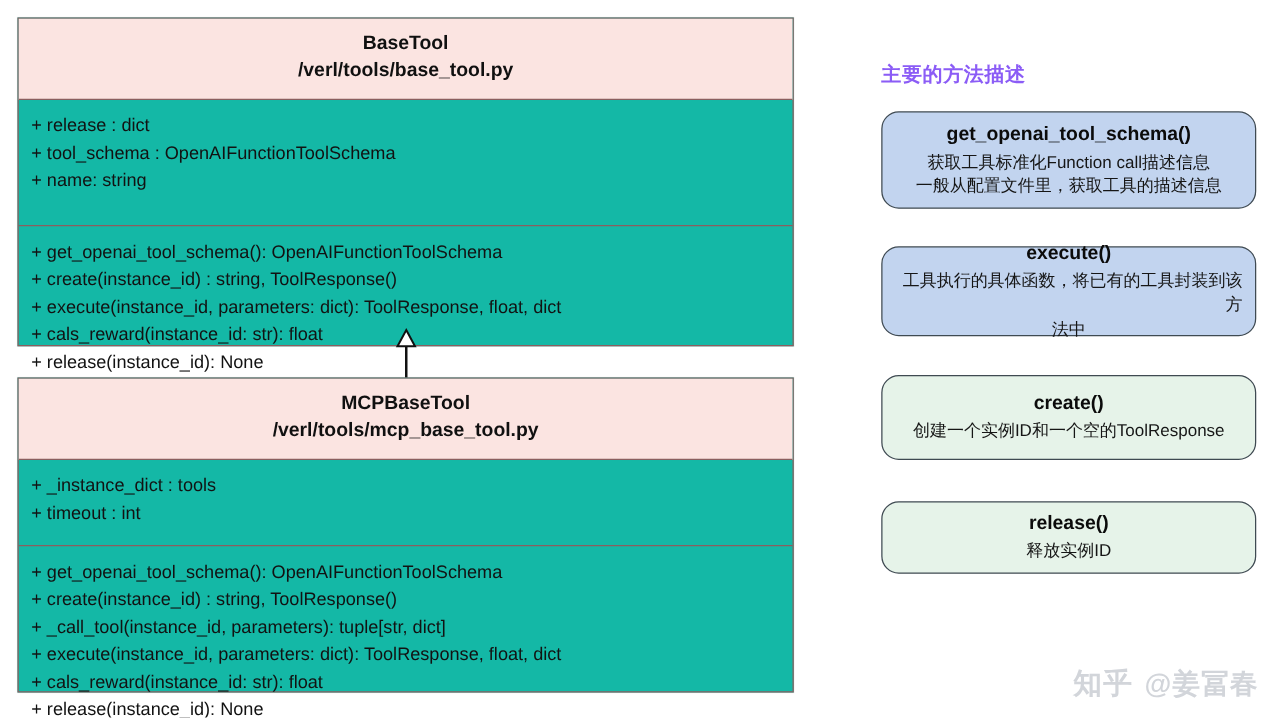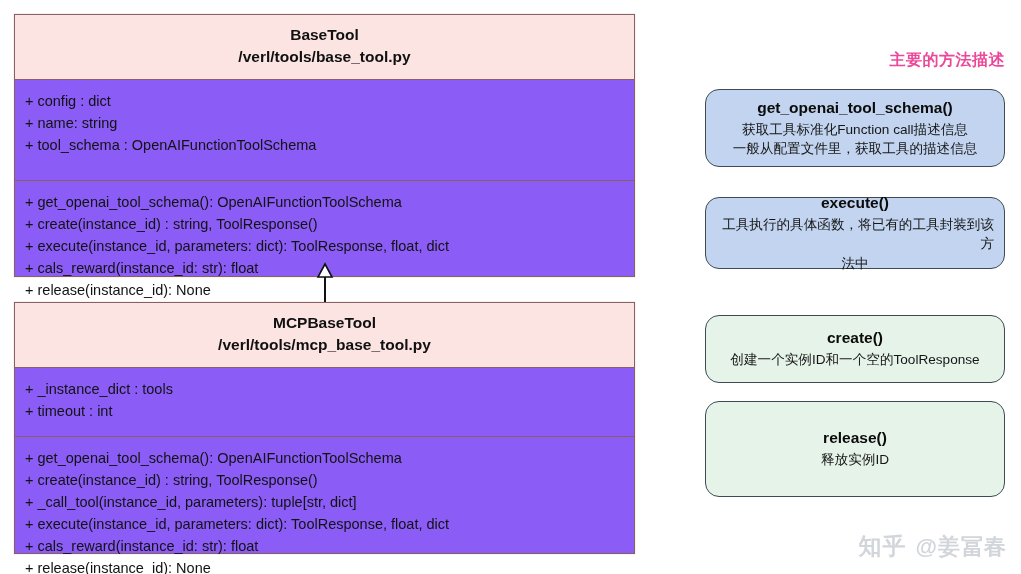--- a/index.html
+++ b/index.html
@@ -14,21 +14,21 @@
     overflow: hidden;
     font-family: "Liberation Sans", "DejaVu Sans", sans-serif;
     color: #1a1a1a;
   }
 
   
   .uml-class {
     position: absolute;
     box-sizing: border-box;
     border: 1.5px solid #8a5f5f;
-    background: #8b5cf6;
+    background: #14b8a6;
     box-shadow: 0 0 0 0.5px rgba(138,95,95,0.15);
   }
   .uml-header {
     background: #fbe4e1;
     border-bottom: 1.5px solid #8a5f5f;
     text-align: center;
     padding: 9px 6px 10px 6px;
     font-weight: bold;
     font-size: 15.5px;
     line-height: 1.45;
@@ -77,24 +77,24 @@
     height: 44px;
     overflow: visible;
   }
 
   
   #methods-panel-title {
     position: absolute;
     left: 705px;
     top: 50px;
     width: 300px;
-    text-align: right;
+    text-align: left;
     font-size: 16px;
     font-weight: bold;
-    color: #ec4899;
+    color: #8b5cf6;
     letter-spacing: 0.5px;
   }
 
   .method-card {
     position: absolute;
     left: 705px;
     width: 300px;
     box-sizing: border-box;
     border: 1.5px solid #3f4a52;
     border-radius: 14px;
@@ -116,22 +116,22 @@
     margin-bottom: 1px;
   }
   .method-card .m-desc {
     font-size: 13.6px;
     color: #161616;
     line-height: 1.42;
   }
 
   #card-get-openai-tool-schema { top: 89px; height: 78px; }
   #card-execute { top: 197px; height: 72px; text-align: right; }
-  #card-create { top: 315px; height: 68px; justify-content: center; }
-  #card-release { top: 401px; height: 96px; }
+  #card-create { top: 300px; height: 68px; justify-content: center; }
+  #card-release { top: 401px; height: 58px; }
 
   
   #watermark {
     position: absolute;
     right: 14px;
     bottom: 12px;
     display: flex;
     align-items: center;
     gap: 9px;
     color: #d2d5da;
@@ -145,23 +145,23 @@
 </style>
 </head>
 <body>
 
 <div class="uml-class" id="base-tool-class">
   <div class="uml-header">
     <span class="class-name">BaseTool</span>
     <span class="class-path">/verl/tools/base_tool.py</span>
   </div>
   <div class="uml-section attrs">
-    <div class="row">+ config : dict</div>
+    <div class="row">+ release : dict</div>
+    <div class="row">+ tool_schema : OpenAIFunctionToolSchema</div>
     <div class="row">+ name: string</div>
-    <div class="row">+ tool_schema : OpenAIFunctionToolSchema</div>
   </div>
   <div class="uml-section methods">
     <div class="row">+ get_openai_tool_schema(): OpenAIFunctionToolSchema</div>
     <div class="row">+ create(instance_id) : string, ToolResponse()</div>
     <div class="row">+ execute(instance_id, parameters: dict): ToolResponse, float, dict</div>
     <div class="row">+ cals_reward(instance_id: str): float</div>
     <div class="row">+ release(instance_id): None</div>
   </div>
 </div>
 

